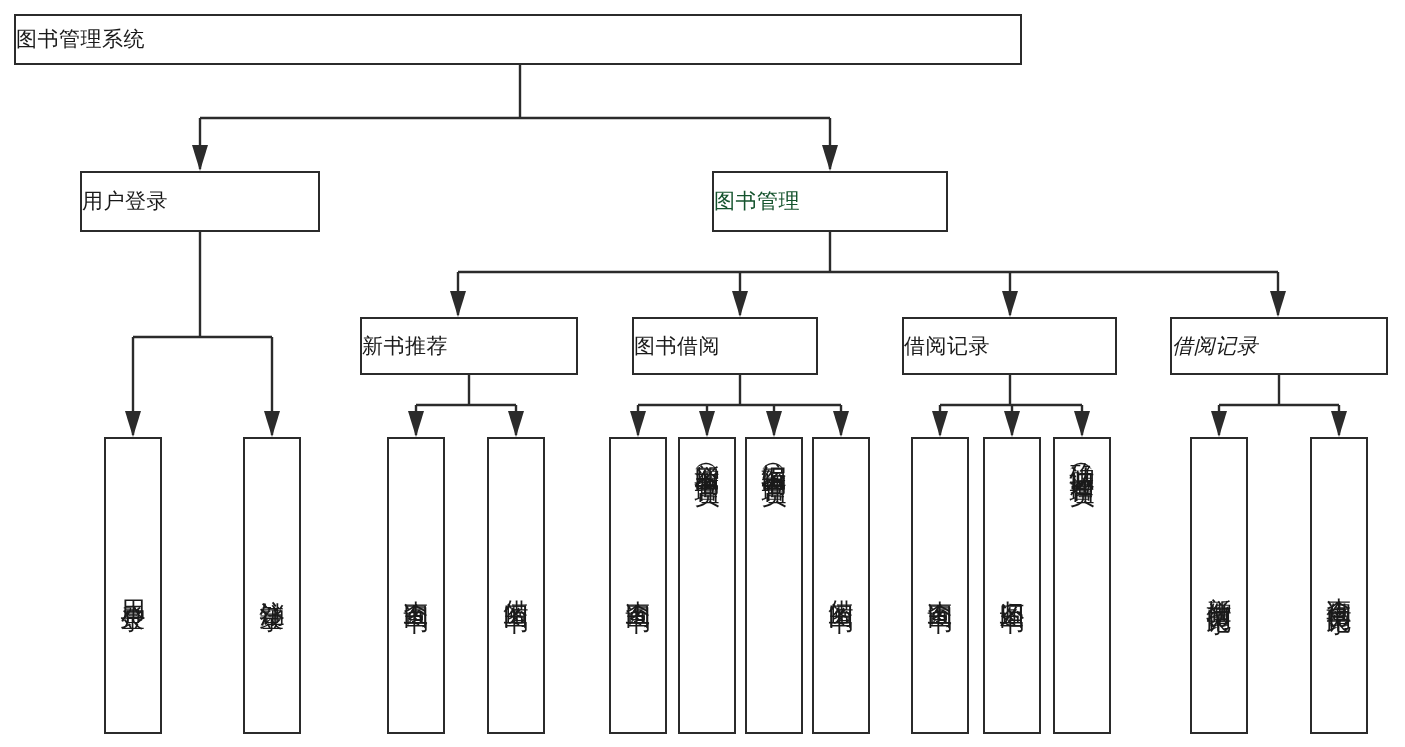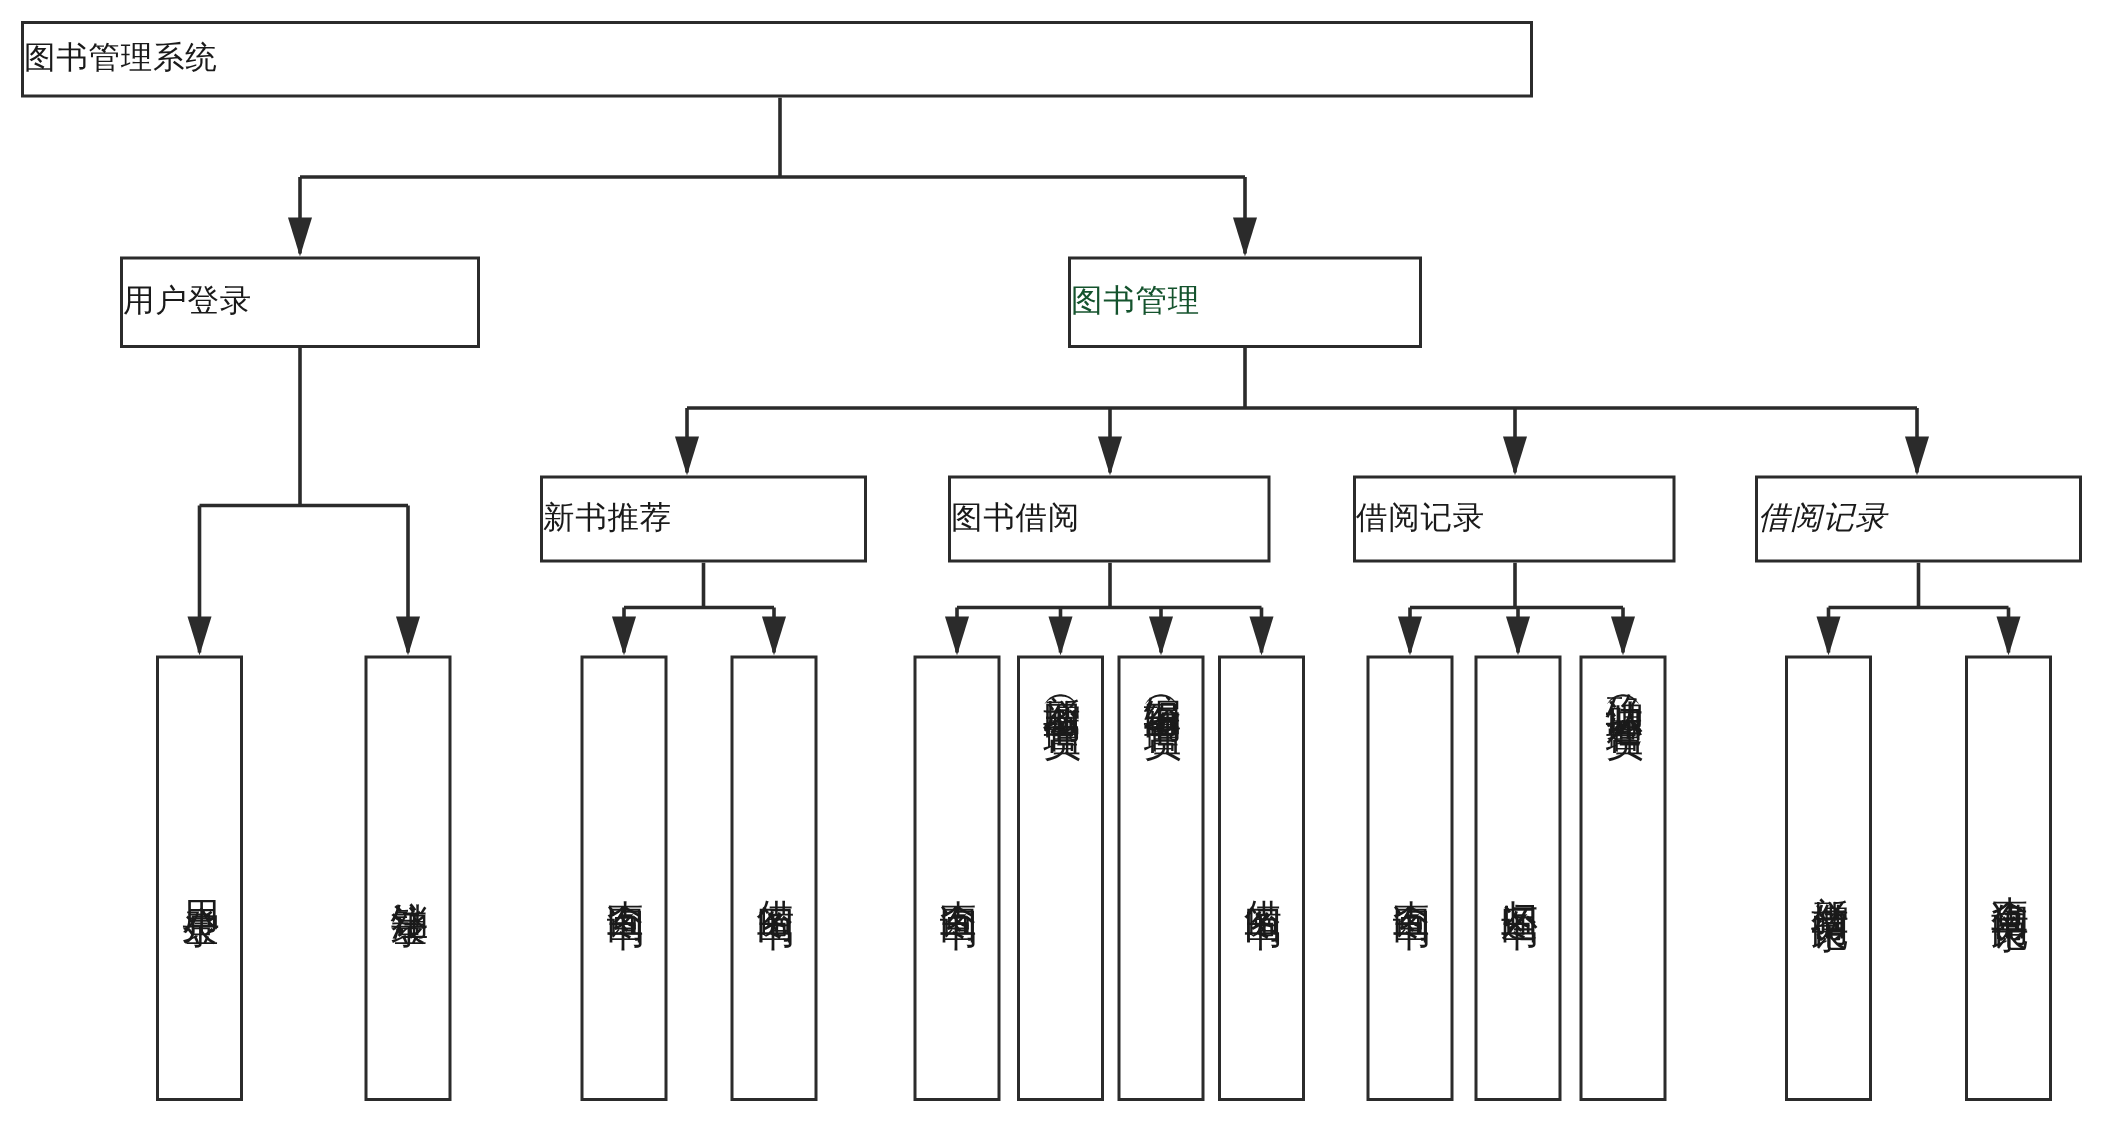--- a/index.html
+++ b/index.html
@@ -138,21 +138,21 @@
       </div>
       <div class="node horiz" style="left: 80px; top: 171px; width: 240px; height: 61px; border-color: rgb(43, 43, 43); background: rgb(255, 255, 255); color: rgb(26, 26, 26);">
         <span class="label">用户登录</span>
       </div>
       <div class="node horiz" style="left: 712px; top: 171px; width: 236px; height: 61px; border-color: rgb(43, 43, 43); background: rgb(255, 255, 255); color: #14532d;">
         <span class="label">图书管理</span>
       </div>
       <div class="node horiz" style="left: 360px; top: 317px; width: 218px; height: 58px; border-color: rgb(43, 43, 43); background: rgb(255, 255, 255); color: rgb(26, 26, 26);">
         <span class="label">新书推荐</span>
       </div>
-      <div class="node horiz" style="left: 632px; top: 317px; width: 215px; height: 58px; border-color: rgb(43, 43, 43); background: rgb(255, 255, 255); color: rgb(26, 26, 26);">
+      <div class="node horiz" style="left: 632px; top: 317px; width: 186px; height: 58px; border-color: rgb(43, 43, 43); background: rgb(255, 255, 255); color: rgb(26, 26, 26);">
         <span class="label">图书借阅</span>
       </div>
       <div class="node horiz" style="left: 902px; top: 317px; width: 215px; height: 58px; border-color: rgb(43, 43, 43); background: rgb(255, 255, 255); color: rgb(26, 26, 26);">
         <span class="label">借阅记录</span>
       </div>
       <div class="node horiz" style="left: 1170px; top: 317px; width: 218px; height: 58px; border-color: rgb(43, 43, 43); background: rgb(255, 255, 255); color: rgb(26, 26, 26); font-style: italic;">
         <span class="label">借阅记录</span>
       </div>
       <div class="node vert mid" style="left: 104px; top: 437px; width: 58px; height: 297px; border-color: rgb(43, 43, 43); background: rgb(255, 255, 255); color: rgb(26, 26, 26);">
         <span class="label">用户登录</span>

